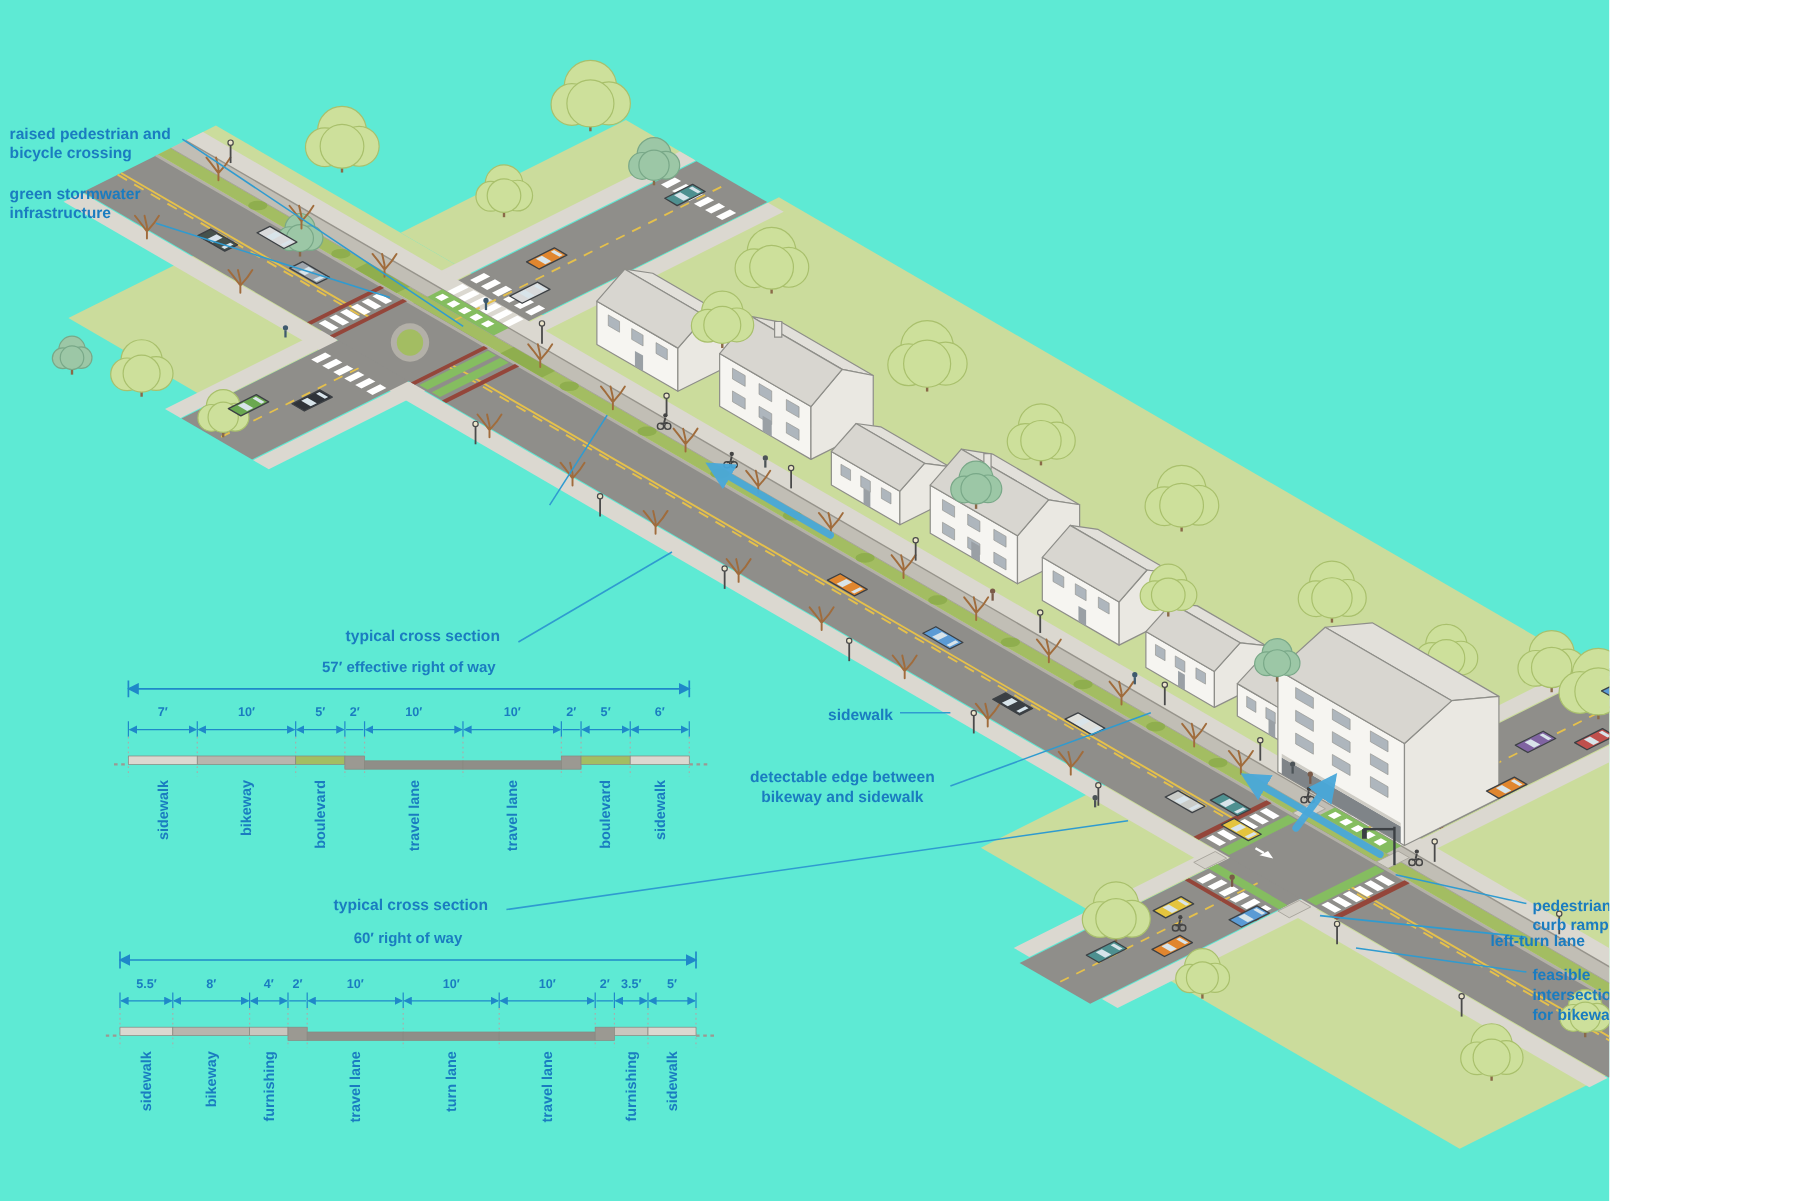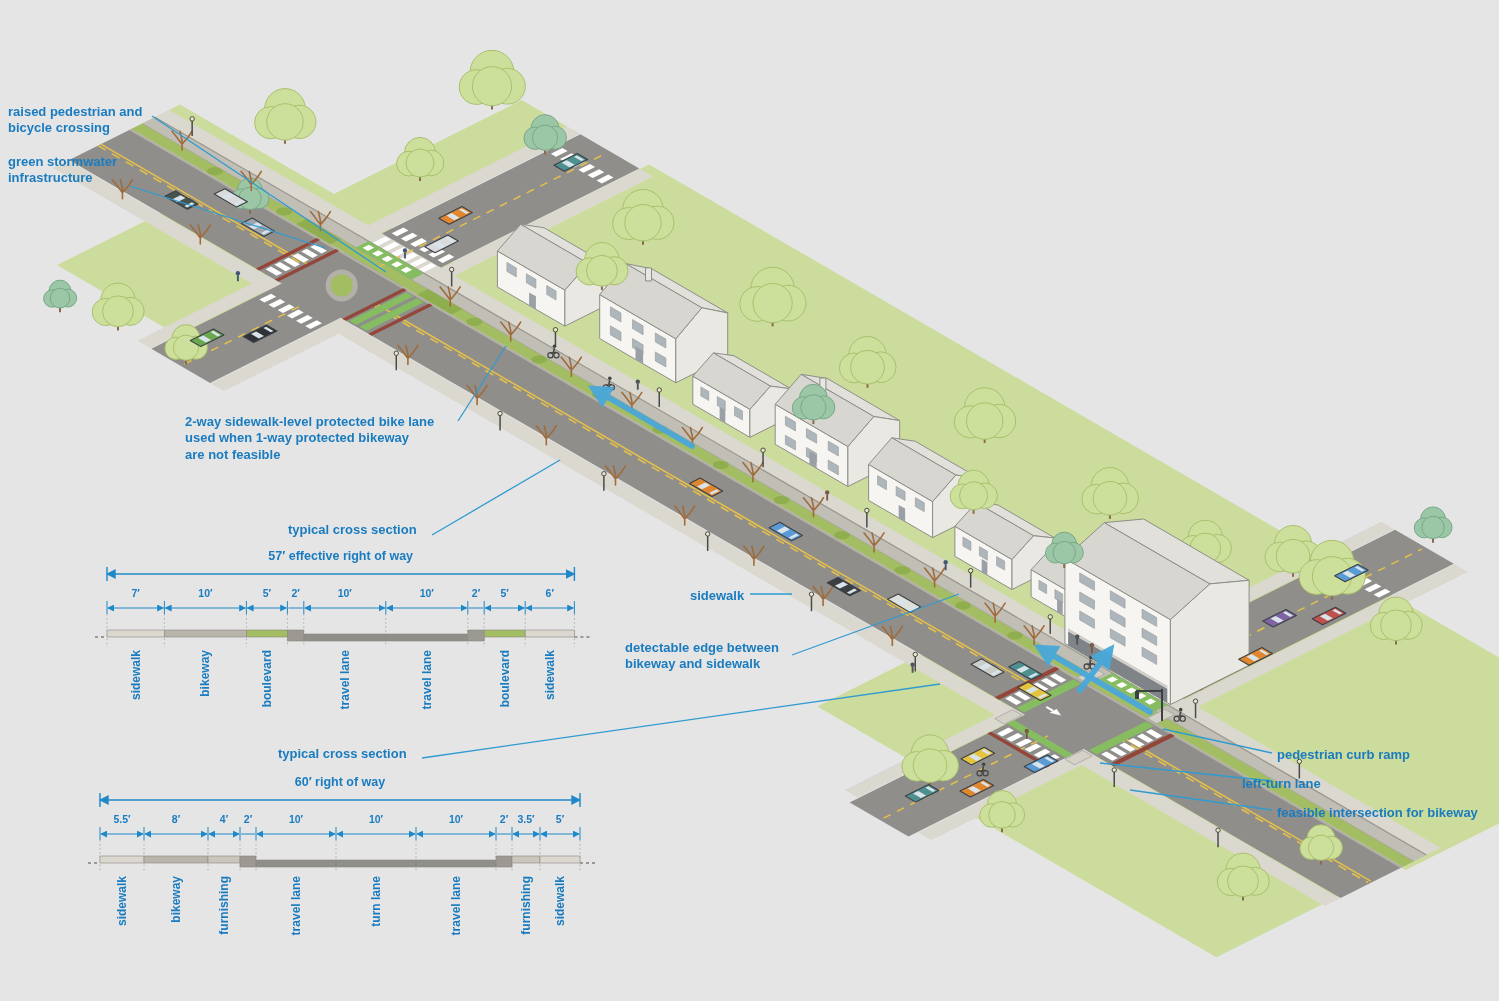--- a/index.html
+++ b/index.html
@@ -1,16 +1,16 @@
 <!DOCTYPE html>
 <html><head>
 <meta charset="utf-8">
 <style>
   html,body{margin:0;padding:0;background:#ffffff;}
-  #canvas{position:relative;width:1499px;height:1001px;background:#e5e5e5;overflow:hidden;
+  #canvas{position:relative;width:1341px;height:1001px;background:#5eead4;overflow:hidden;
           font-family:"Liberation Sans",sans-serif;}
   #scene{position:absolute;left:0;top:0;}
   .callout{position:absolute;color:#1a7cc0;font-weight:bold;font-size:13px;line-height:1.25;
            white-space:pre-line;}
   .cs-svg{position:absolute;}
   .cs-header{font:bold 12.5px "Liberation Sans",sans-serif;fill:#1a7cc0;}
   .cs-num{font:bold 10.5px "Liberation Sans",sans-serif;fill:#1a7cc0;}
   .cs-vlabel{font:bold 12px "Liberation Sans",sans-serif;fill:#1a7cc0;}
 </style>
 </head>
@@ -716,26 +716,23 @@
         <line x1="1272" y1="753" x2="1163" y2="729" stroke="#2f9bd0" stroke-width="1.3"></line>
         <line x1="1272" y1="781" x2="1100" y2="763" stroke="#2f9bd0" stroke-width="1.3"></line>
         <line x1="1272" y1="810" x2="1130" y2="790" stroke="#2f9bd0" stroke-width="1.3"></line>
       </g>
     </svg>
 
   <div class="callout" style="left:8px;top:104px;">raised pedestrian and
 bicycle crossing</div>
   <div class="callout" style="left:8px;top:154px;">green stormwater
 infrastructure</div>
-  <div class="callout" style="left:185px;top:414px;">2-way sidewalk-level protected bike lane
-used when 1-way protected bikeway
-are not feasible</div>
   <div class="callout" style="left:288px;top:522px;">typical cross section</div>
   <div class="callout" style="left:690px;top:588px;">sidewalk</div>
-  <div class="callout" style="left:625px;top:640px;">detectable edge between
+  <div class="callout" style="left:625px;top:640px;text-align:center;">detectable edge between
 bikeway and sidewalk</div>
   <div class="callout" style="left:278px;top:746px;">typical cross section</div>
   <div class="callout" style="left:1277px;top:747px;">pedestrian curb ramp</div>
   <div class="callout" style="left:1242px;top:776px;">left-turn lane</div>
   <div class="callout" style="left:1277px;top:805px;">feasible intersection for bikeway</div>
 
   <svg id="cs1" class="cs-svg" style="left:95px;top:544px;" width="500" height="200">
       <text x="245.69999999999996" y="16" text-anchor="middle" class="cs-header">57′ effective right of way</text>
       <line x1="12" y1="30" x2="479.3999999999999" y2="30" stroke="#1f88c9" stroke-width="1.4" marker-start="url(#dimA)" marker-end="url(#dimA)"></line>
       <line x1="12" y1="23" x2="12" y2="37" stroke="#1f88c9" stroke-width="1.4"></line>

